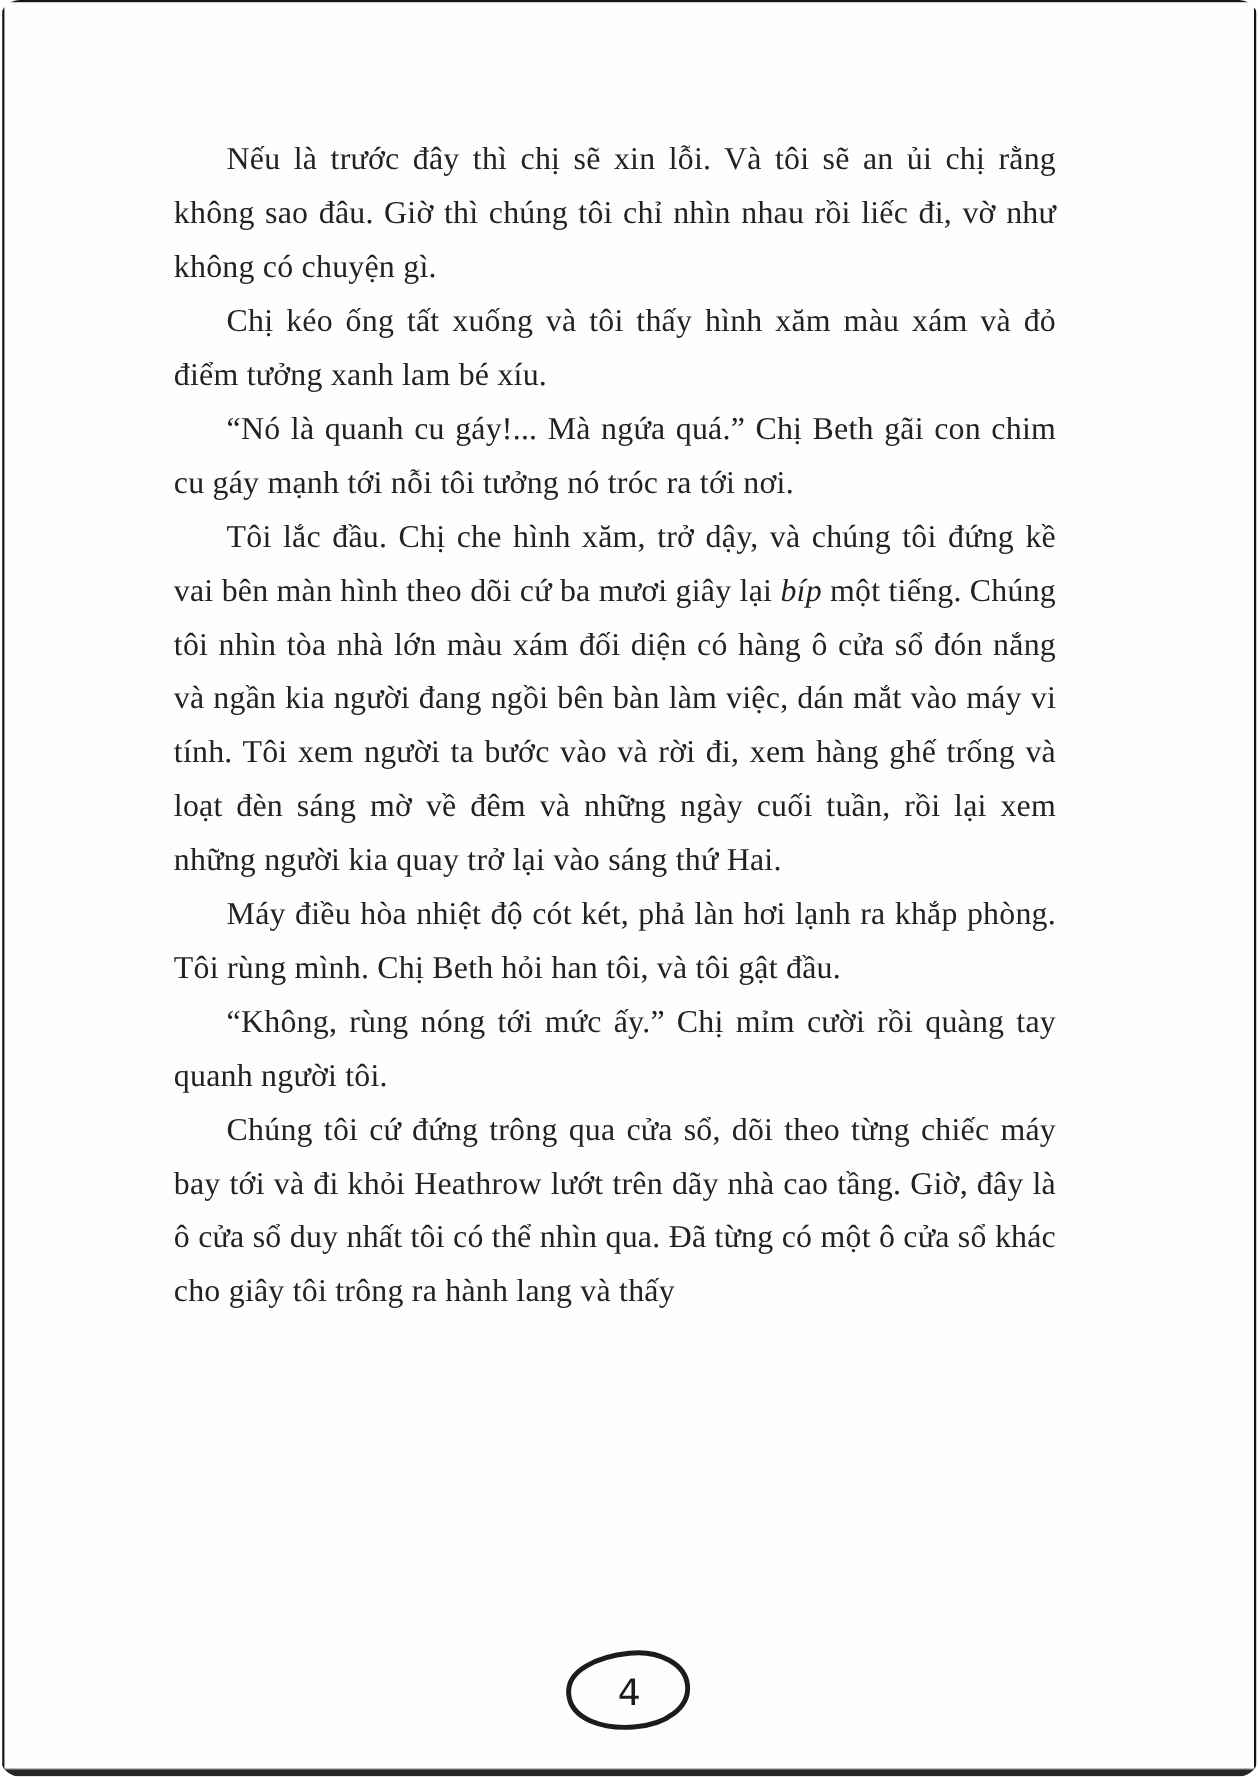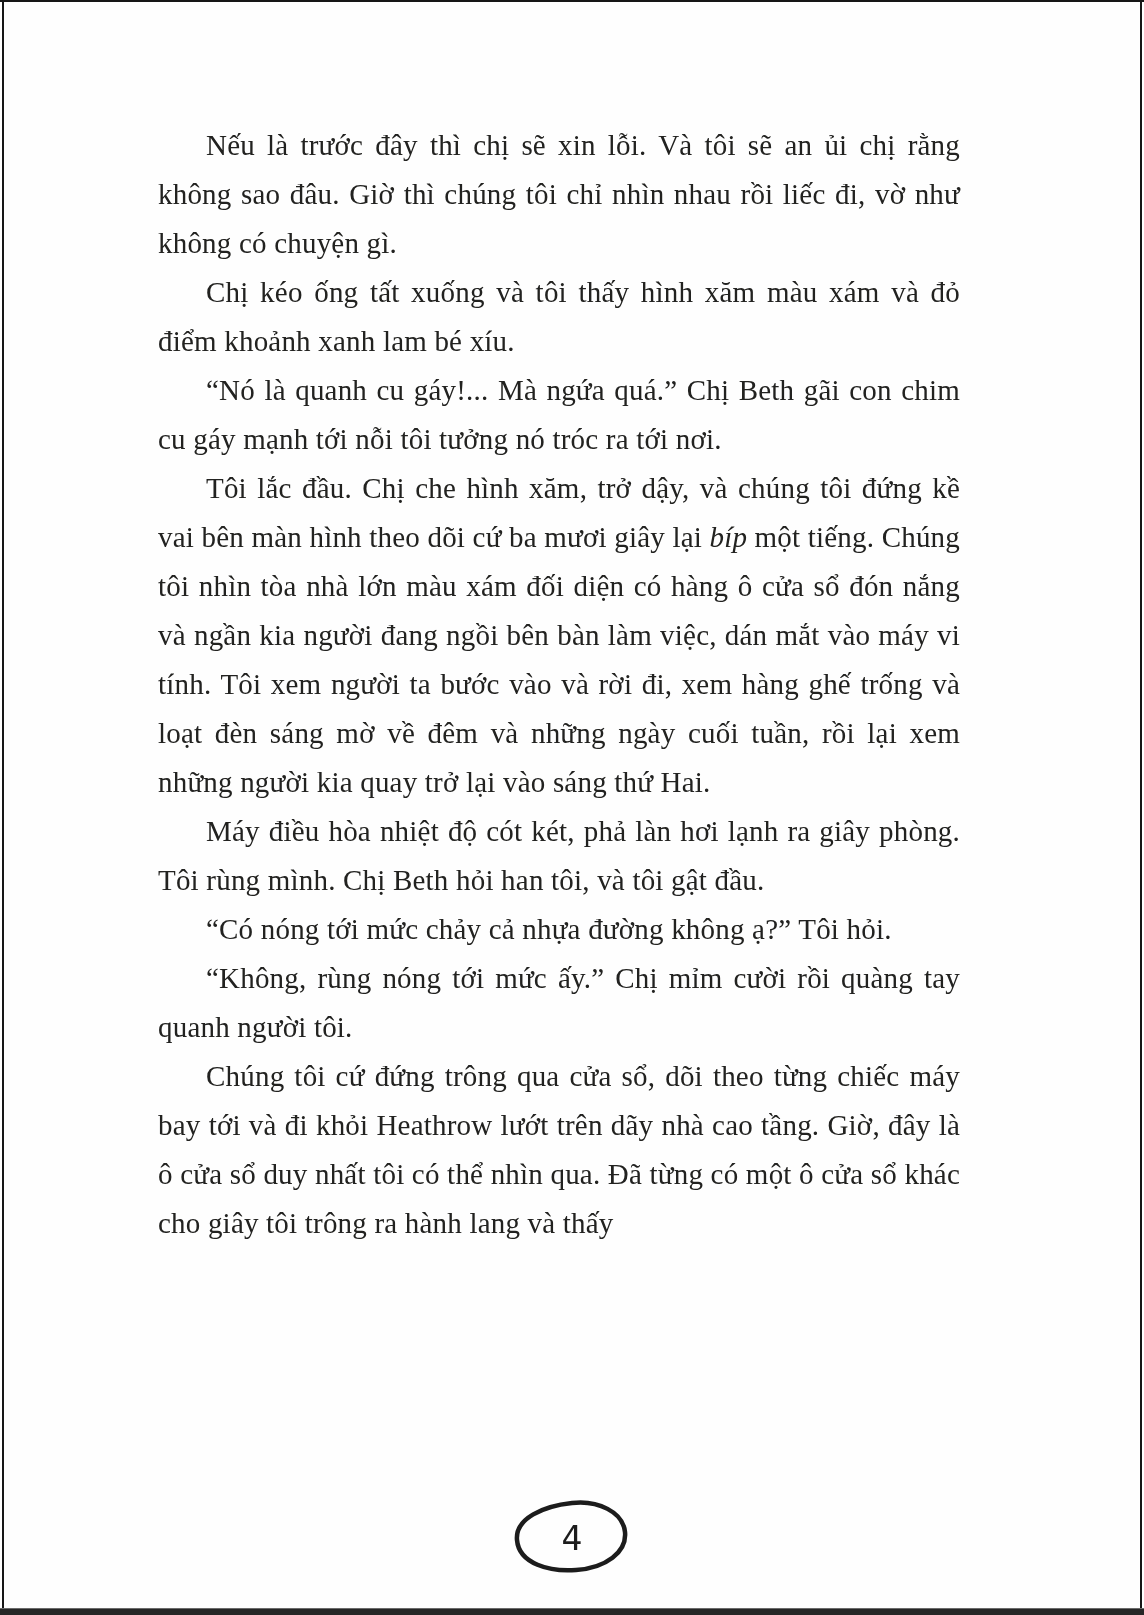--- a/index.html
+++ b/index.html
@@ -6,20 +6,21 @@
   html, body {
     width: 1144px;
     font-family: "Liberation Serif", "DejaVu Serif", serif;
   }
   .scan-page {
     position: relative;
     width: 1144px;
     height: 1615px;
     background: #fefefe;
     overflow: hidden;
+    border-radius: 18px;
   }
   
   .border-top {
     position: absolute; top: 0; left: 0; width: 1144px; height: 2px;
     background: #161616;
   }
   .border-left {
     position: absolute; top: 0; left: 2px; width: 2px; height: 1615px;
     background: #161616;
   }
@@ -81,25 +82,24 @@
 <body>
 
 <div class="scan-page">
 
   <div class="border-top"></div>
   <div class="border-left"></div>
   <div class="border-right"></div>
 
   <div class="text-block">
     <p><span>Nếu là trước đây thì chị sẽ xin lỗi. Và tôi sẽ an ủi chị rằng không sao đâu. Giờ thì chúng tôi chỉ nhìn nhau rồi liếc đi, vờ như không có chuyện gì.</span></p>
-    <p><span>Chị kéo ống tất xuống và tôi thấy hình xăm màu xám và đỏ điểm khoảnh xanh lam bé xíu.</span></p>
+    <p><span>Chị kéo ống tất xuống và tôi thấy hình xăm màu xám và đỏ điểm tưởng xanh lam bé xíu.</span></p>
     <p><span>“Nó là quanh cu gáy!... Mà ngứa quá.” Chị Beth gãi con chim cu gáy mạnh tới nỗi tôi tưởng nó tróc ra tới nơi.</span></p>
     <p><span>Tôi lắc đầu. Chị che hình xăm, trở dậy, và chúng tôi đứng kề vai bên màn hình theo dõi cứ ba mươi giây lại </span><em>bíp</em><span> một tiếng. Chúng tôi nhìn tòa nhà lớn màu xám đối diện có hàng ô cửa sổ đón nắng và ngần kia người đang ngồi bên bàn làm việc, dán mắt vào máy vi tính. Tôi xem người ta bước vào và rời đi, xem hàng ghế trống và loạt đèn sáng mờ về đêm và những ngày cuối tuần, rồi lại xem những người kia quay trở lại vào sáng thứ Hai.</span></p>
-    <p><span>Máy điều hòa nhiệt độ cót két, phả làn hơi lạnh ra giây phòng. Tôi rùng mình. Chị Beth hỏi han tôi, và tôi gật đầu.</span></p>
-    <p><span>“Có nóng tới mức chảy cả nhựa đường không ạ?” Tôi hỏi.</span></p>
+    <p><span>Máy điều hòa nhiệt độ cót két, phả làn hơi lạnh ra khắp phòng. Tôi rùng mình. Chị Beth hỏi han tôi, và tôi gật đầu.</span></p>
     <p><span>“Không, rùng nóng tới mức ấy.” Chị mỉm cười rồi quàng tay quanh người tôi.</span></p>
     <p><span>Chúng tôi cứ đứng trông qua cửa sổ, dõi theo từng chiếc máy bay tới và đi khỏi Heathrow lướt trên dãy nhà cao tầng. Giờ, đây là ô cửa sổ duy nhất tôi có thể nhìn qua. Đã từng có một ô cửa sổ khác cho giây tôi trông ra hành lang và thấy</span></p>
   </div>
 
   <div class="page-number-badge">
     <svg viewBox="0 0 132 84">
       <path d="M 66,9
                C 92,6 117,18 119,38
                C 121,58 100,74 70,76
                C 44,78 13,70 11,46

